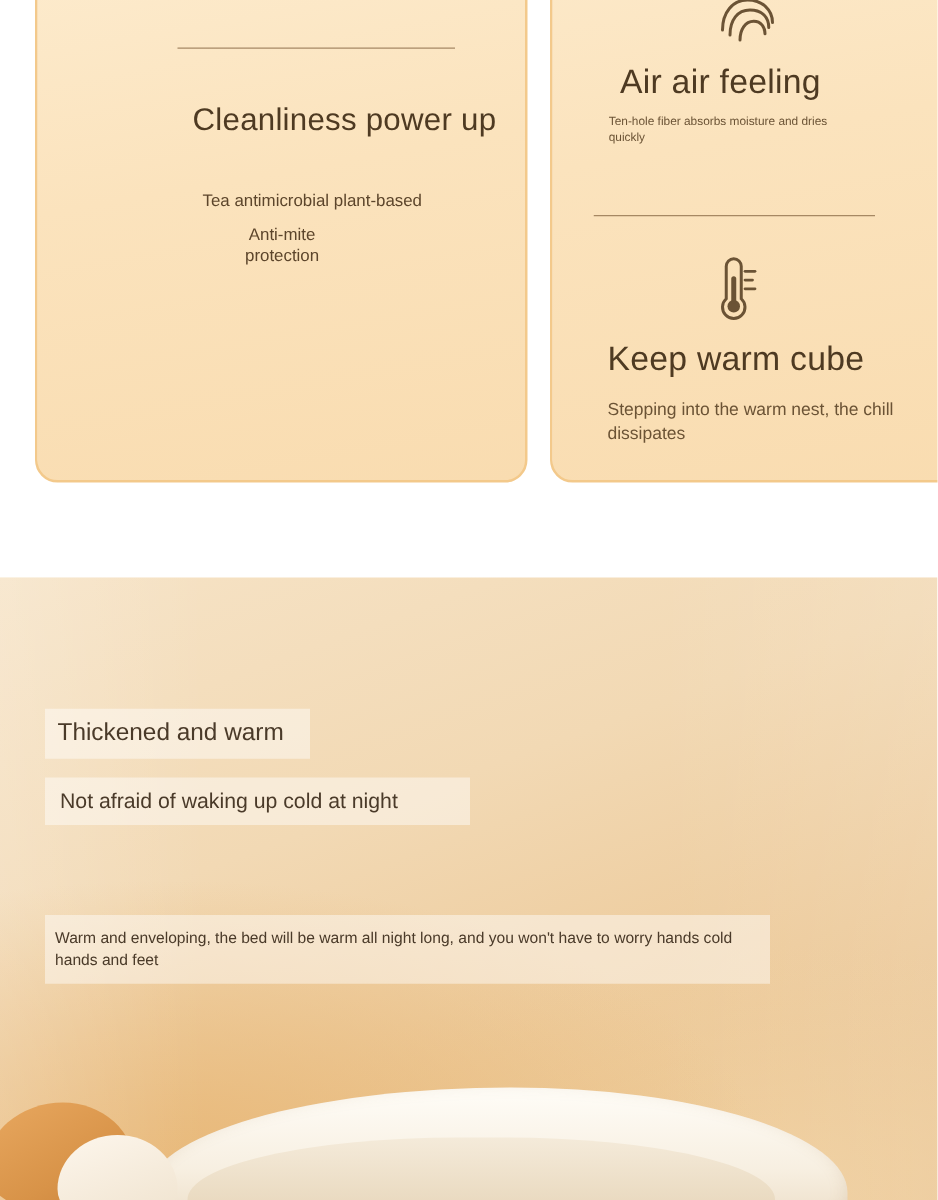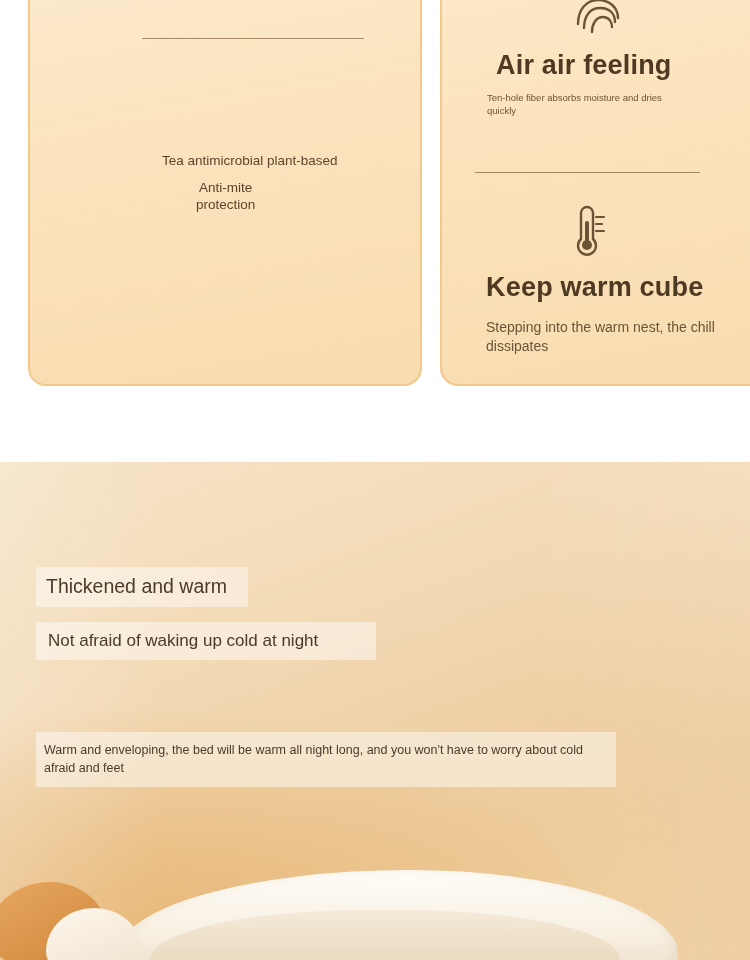--- a/index.html
+++ b/index.html
@@ -50,21 +50,21 @@
   .divider {
     position: absolute;
     height: 1px;
     background: #8a6a45;
     opacity: .75;
   }
 
   .headline {
     position: absolute;
     font-size: 25px;
-    font-weight: 700;
+    font-weight: 400;
     color: #4e3a22;
     letter-spacing: .2px;
     white-space: nowrap;
   }
 
   .subline {
     position: absolute;
     font-size: 13.5px;
     color: #5c452b;
     line-height: 1.25;
@@ -206,20 +206,21 @@
     border-radius: 50% 50% 40% 40% / 60% 60% 40% 40%;
   }
 </style>
 </head>
 <body>
 
 <div class="top-section">
 
   <div class="card card-left">
     <div class="divider l-div"></div>
+    <div class="headline l-head">Cleanliness power up</div>
     <div class="subline l-sub">Tea antimicrobial plant-based</div>
     <div class="subline l-sub2" style="white-space:pre-line;">Anti-mite
 protection</div>
   </div>
 
   <div class="card card-right">
 
     <svg class="icon-hand" viewBox="0 0 60 52">
       <path d="M8 40 C8 26 16 16 28 16 C40 16 48 24 48 34" fill="none" stroke="#6b5335" stroke-width="2.4" stroke-linecap="round"></path>
       <path d="M14 44 C14 32 20 24 30 24 C40 24 45 30 45 38" fill="none" stroke="#6b5335" stroke-width="2.4" stroke-linecap="round"></path>
@@ -246,19 +247,19 @@
   </div>
 </div>
 
 <div class="bottom-section">
 
   <div class="txt-block t1">Thickened and warm</div>
 
   <div class="txt-block t2">Not afraid of waking up cold at night</div>
 
 
-  <div class="txt-block t4">Warm and enveloping, the bed will be warm all night long, and you won't have to worry about cold afraid and feet</div>
+  <div class="txt-block t4">Warm and enveloping, the bed will be warm all night long, and you won't have to worry hands cold hands and feet</div>
 
   <div class="quilt"></div>
   <div class="quilt-fold"></div>
   <div class="head-blob"></div>
   <div class="head-blob-2"></div>
 </div>
 
 </body></html>

